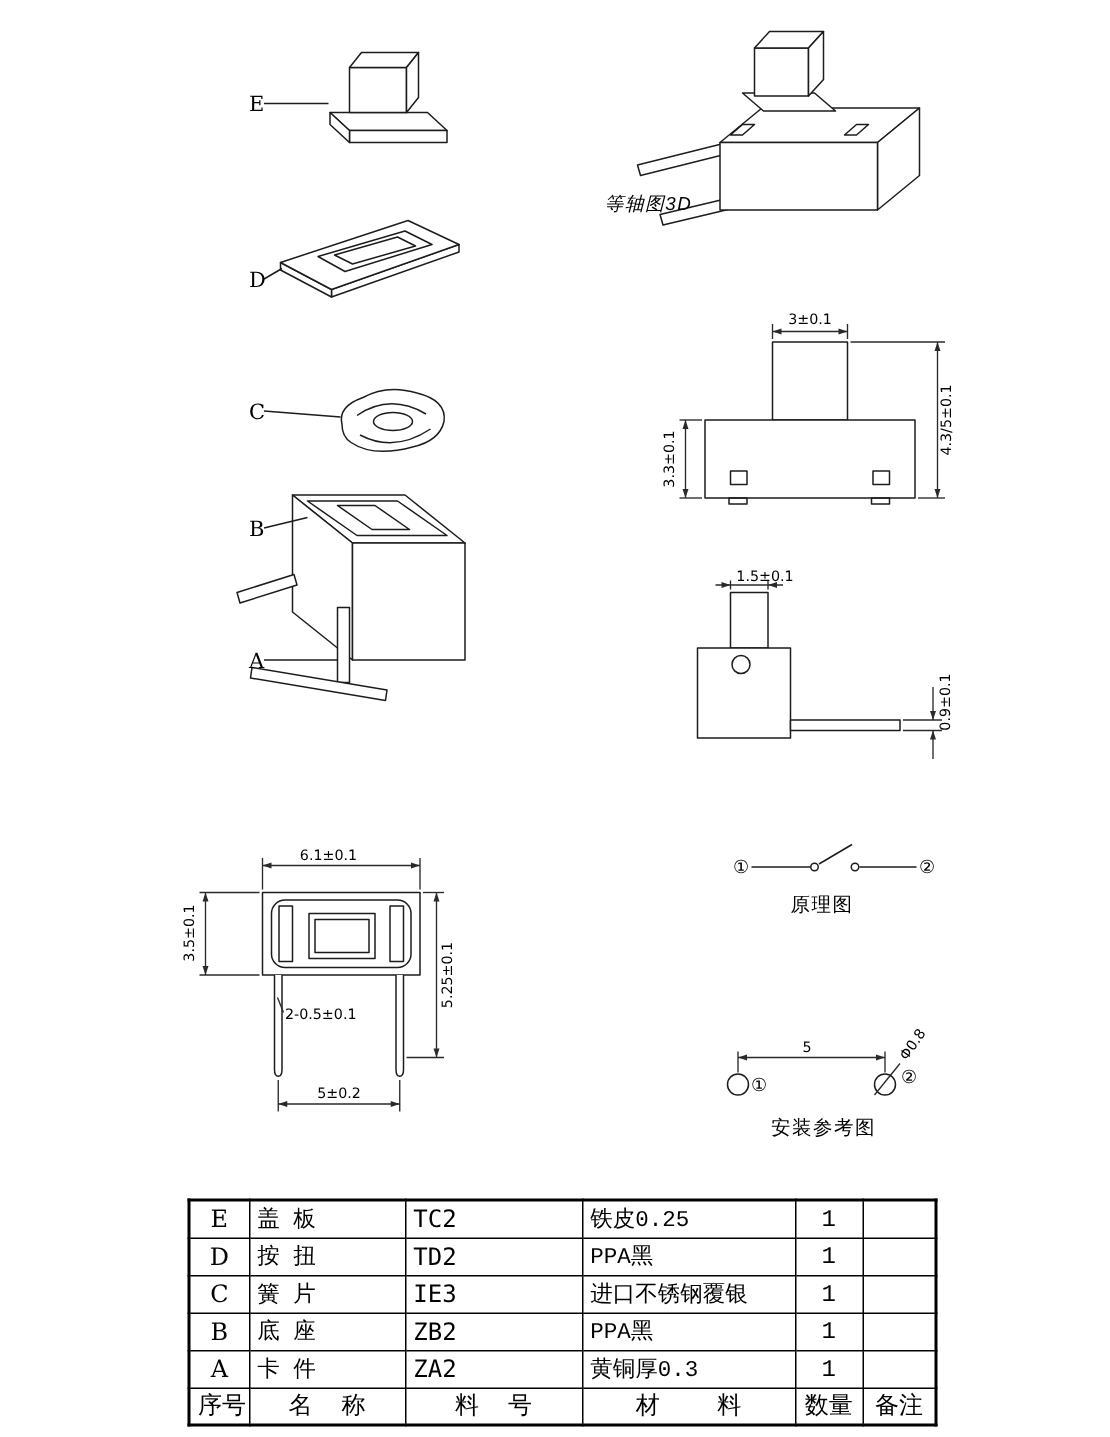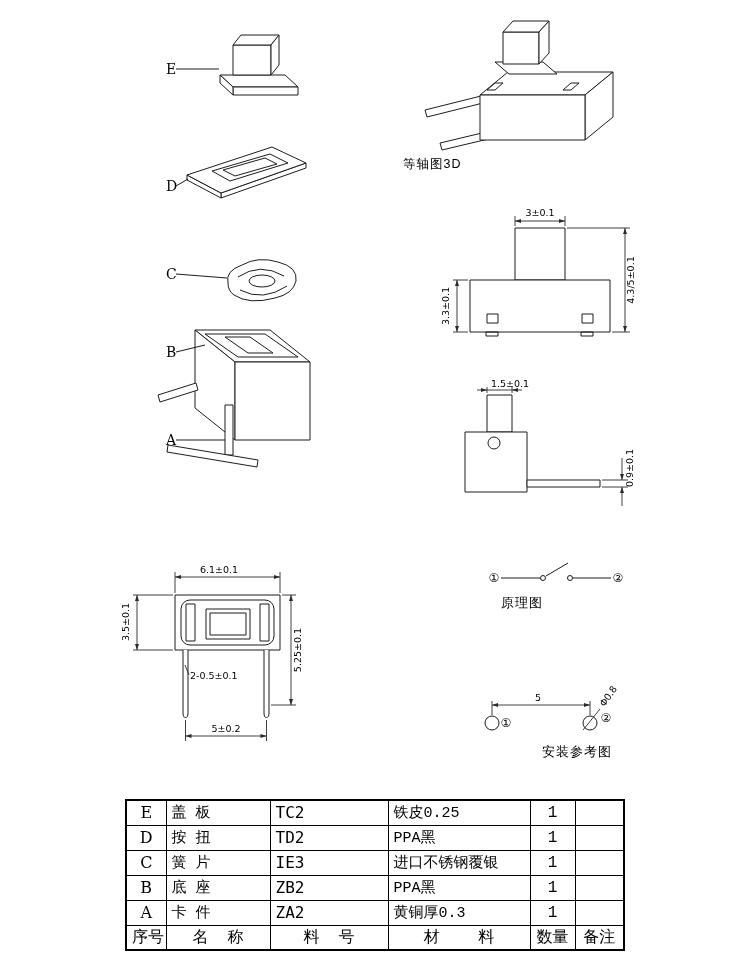--- a/index.html
+++ b/index.html
@@ -95,21 +95,21 @@
     <polygon class="solid" points="190,85 218,62 218,107 190,130"></polygon>
     <rect class="solid" x="85" y="85" width="105" height="45"></rect>
     <polygon class="ln" points="92,80 100,73 108,73 100,80"></polygon>
     <polygon class="ln" points="168,80 176,73 184,73 176,80"></polygon>
     <polygon class="solid" points="100,52 148,52 162,64 114,64"></polygon>
     <rect class="solid" x="108" y="22" width="36" height="32"></rect>
     <polygon class="solid" points="108,22 118,11 154,11 144,22"></polygon>
     <polygon class="solid" points="144,22 154,11 154,43 144,54"></polygon>
   </g>
 </svg>
-<div class="caption small" style="left:403px; top:156px;">等轴图3D</div>
+<div class="caption small" style="left:403px; top:128px;font-style:italic;">等轴图3D</div>
 
 <svg class="abs" style="left:440px; top:200px;" width="200" height="150" viewBox="0 0 200 150">
   <g>
     <rect class="solid" x="75" y="28" width="50" height="52"></rect>
     <rect class="solid" x="30" y="80" width="140" height="52"></rect>
     <rect class="ln" x="47" y="114" width="11" height="9"></rect>
     <rect class="ln" x="142" y="114" width="11" height="9"></rect>
     <rect class="ln" x="46" y="132" width="12" height="4"></rect>
     <rect class="ln" x="141" y="132" width="12" height="4"></rect>
   </g>
@@ -218,41 +218,41 @@
   <g>
     <line class="ln" x1="23" y1="18" x2="62" y2="18"></line>
     <circle class="solid" cx="65" cy="18" r="2.5"></circle>
     <line class="ln" x1="68" y1="16" x2="90" y2="3"></line>
     <circle class="solid" cx="92" cy="18" r="2.5"></circle>
     <line class="ln" x1="95" y1="18" x2="133" y2="18"></line>
   </g>
   <text class="termtext" text-anchor="middle" x="16" y="22">①</text>
   <text class="termtext" text-anchor="middle" x="140" y="22">②</text>
 </svg>
-<div class="caption" style="left:501px; top:594px;">原理图</div>
+<div class="caption" style="left:527px; top:594px;">原理图</div>
 
 <svg class="abs" style="left:478px; top:680px;" width="175" height="72" viewBox="0 0 175 72">
   <g>
     <line class="dim" x1="14" y1="35" x2="14" y2="21"></line>
     <line class="dim" x1="112" y1="35" x2="112" y2="21"></line>
     <line class="dim" x1="14" y1="25" x2="112" y2="25"></line>
     <polygon class="arr" points="14,25 20,23 20,27"></polygon>
     <polygon class="arr" points="112,25 106,23 106,27"></polygon>
     <text class="dimtext" text-anchor="middle" x="60" y="21">5</text>
   </g>
   <g>
     <circle class="ln" cx="14" cy="43" r="7"></circle>
     <circle class="ln" cx="112" cy="43" r="7"></circle>
     <line class="dim" x1="105" y1="50" x2="122" y2="29"></line>
   </g>
   <text class="termtext" text-anchor="middle" x="28" y="47">①</text>
   <text class="termtext" text-anchor="middle" x="128" y="42">②</text>
   <text class="dimtext" text-anchor="middle" x="133" y="18" transform="rotate(-55 133 18)">Φ0.8</text>
 </svg>
-<div class="caption" style="left:514px; top:743px;margin-left:28px;">安装参考图</div>
+<div class="caption" style="left:514px; top:743px;">安装参考图</div>
 
 <table class="bom">
   <colgroup>
     <col style="width:40px">
       <col style="width:104px">
       <col style="width:118px">
     <col style="width:142px">
       <col style="width:45px">
       <col style="width:49px">
   </colgroup>

